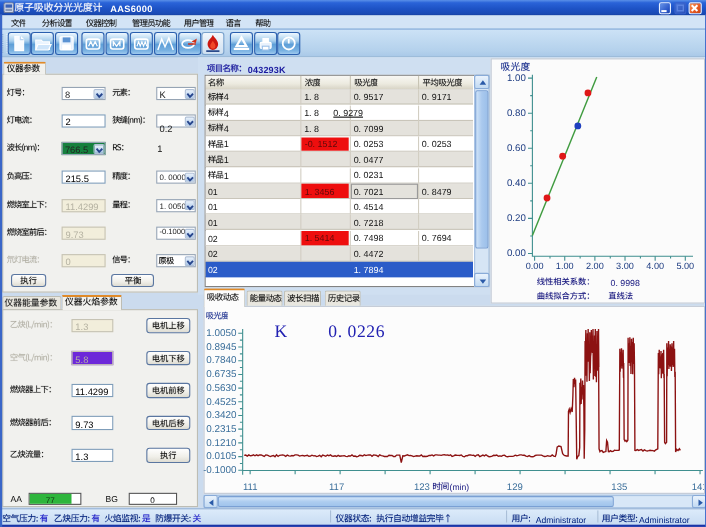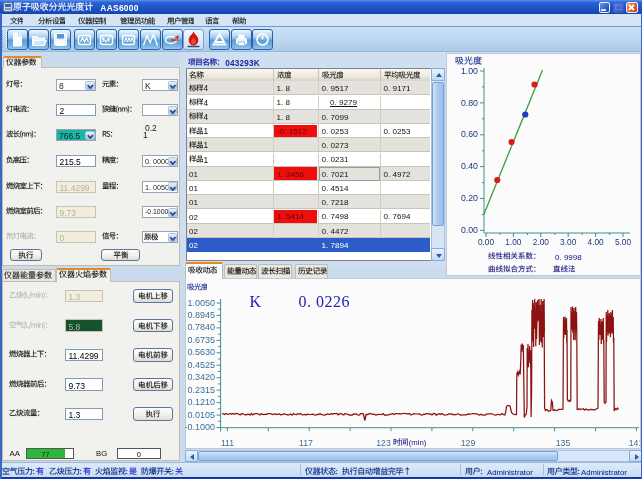--- a/index.html
+++ b/index.html
@@ -409,21 +409,21 @@
     <div style="position:absolute;left:2px;top:1.4px;font:8.5px 'Liberation Sans';color:#222;white-space:nowrap">8</div>
     <div style="position:absolute;right:0.5px;top:0.5px;width:10.0px;height:9.0px;background:linear-gradient(180deg,#e8f1fb,#c2d6ef 60%,#aac4e4);border:1px solid #aebfd6;border-radius:1.5px;box-sizing:border-box">
       <svg width="10.0" height="9" style="position:absolute;left:0;top:0.5px">
         <path d="M1.8 3.2l2.4 2.8L7.0 3.2" fill="none" stroke="#26458c" stroke-width="1.7"></path>
       </svg>
     </div>
   </div>
 <div style="position:absolute;left:56.0px;top:104.0px;width:40.0px;height:12.0px;background:#fff;border:1px solid #7f9db9;box-sizing:border-box">
     <div style="position:absolute;left:2.5px;top:1.4px;font:8.5px 'Liberation Sans';color:#000;white-space:nowrap">2</div>
   </div>
-<div style="position:absolute;left:56.0px;top:129.0px;width:40.0px;height:12.0px;background:#14b8a6;border:1px solid #96a4b4;box-sizing:border-box">
+<div style="position:absolute;left:56.0px;top:129.0px;width:40.0px;height:12.0px;background:#15803d;border:1px solid #96a4b4;box-sizing:border-box">
     <div style="position:absolute;left:2px;top:1.4px;font:8.5px 'Liberation Sans';color:#222;white-space:nowrap">766.5</div>
     <div style="position:absolute;right:0.5px;top:0.5px;width:10.0px;height:9.0px;background:linear-gradient(180deg,#e8f1fb,#c2d6ef 60%,#aac4e4);border:1px solid #aebfd6;border-radius:1.5px;box-sizing:border-box">
       <svg width="10.0" height="9" style="position:absolute;left:0;top:0.5px">
         <path d="M1.8 3.2l2.4 2.8L7.0 3.2" fill="none" stroke="#26458c" stroke-width="1.7"></path>
       </svg>
     </div>
   </div>
 <div style="position:absolute;left:56.0px;top:155.0px;width:40.0px;height:12.0px;background:#fff;border:1px solid #7f9db9;box-sizing:border-box">
     <div style="position:absolute;left:2.5px;top:1.4px;font:8.5px 'Liberation Sans';color:#000;white-space:nowrap">215.5</div>
   </div>
@@ -496,21 +496,21 @@
   </div>
 <div style="position:absolute;left:142.0px;top:79.0px;width:36.0px;height:12.0px;background:#fff;border:1px solid #96a4b4;box-sizing:border-box">
     <div style="position:absolute;left:2px;top:1.4px;font:8.5px 'Liberation Sans';color:#222;white-space:nowrap">K</div>
     <div style="position:absolute;right:0.5px;top:0.5px;width:9.0px;height:9.0px;background:linear-gradient(180deg,#e8f1fb,#c2d6ef 60%,#aac4e4);border:1px solid #aebfd6;border-radius:1.5px;box-sizing:border-box">
       <svg width="9.0" height="9" style="position:absolute;left:0;top:0.5px">
         <path d="M1.3 3.2l2.4 2.8L6.5 3.2" fill="none" stroke="#26458c" stroke-width="1.7"></path>
       </svg>
     </div>
   </div>
 <div style="position:absolute;left:142.0px;top:104.0px;width:36.0px;height:12.0px;background:#fff;border:1px solid #96a4b4;box-sizing:border-box">
-    <div style="position:absolute;left:2px;top:18px;font:8.5px 'Liberation Sans';color:#222;white-space:nowrap">0.2</div>
+    <div style="position:absolute;left:2px;top:7px;font:8.5px 'Liberation Sans';color:#222;white-space:nowrap">0.2</div>
     <div style="position:absolute;right:0.5px;top:0.5px;width:9.0px;height:9.0px;background:linear-gradient(180deg,#e8f1fb,#c2d6ef 60%,#aac4e4);border:1px solid #aebfd6;border-radius:1.5px;box-sizing:border-box">
       <svg width="9.0" height="9" style="position:absolute;left:0;top:0.5px">
         <path d="M1.3 3.2l2.4 2.8L6.5 3.2" fill="none" stroke="#26458c" stroke-width="1.7"></path>
       </svg>
     </div>
   </div>
 <div style="position:absolute;left:143.0px;top:130.2px;font:normal 8.5px 'Liberation Sans',sans-serif;color:#101010;white-space:nowrap;">1</div>
 <div style="position:absolute;left:142.0px;top:155.0px;width:36.0px;height:12.0px;background:#fff;border:1px solid #96a4b4;box-sizing:border-box">
     <div style="position:absolute;left:2px;top:1.4px;font:7.2px 'Liberation Sans';color:#222;white-space:nowrap">0. 0000</div>
     <div style="position:absolute;right:0.5px;top:0.5px;width:9.0px;height:9.0px;background:linear-gradient(180deg,#e8f1fb,#c2d6ef 60%,#aac4e4);border:1px solid #aebfd6;border-radius:1.5px;box-sizing:border-box">
@@ -639,21 +639,21 @@
         <use href="#u4c" x="2118"></use>
         <use href="#u2f" x="2588"></use>
         <use href="#u6d" x="2906"></use>
         <use href="#u69" x="3759"></use>
         <use href="#u6e" x="3961"></use>
         <use href="#u29" x="4497"></use>
         <use href="#uff1a" x="4762"></use>
       </g>
     </svg>
   </div>
-<div style="position:absolute;left:65.0px;top:319.3px;width:37.5px;height:12.5px;background:#14532d;border:1px solid #c6c3b4;box-sizing:border-box">
+<div style="position:absolute;left:65.0px;top:319.3px;width:37.5px;height:12.5px;background:#6d28d9;border:1px solid #c6c3b4;box-sizing:border-box">
     <div style="position:absolute;left:2.5px;top:1.4px;font:8.5px 'Liberation Sans';color:#b5b2a2;white-space:nowrap">5.8</div>
   </div>
 <div style="position:absolute;left:133.0px;top:318.8px;width:40.0px;height:13.5px;background:linear-gradient(180deg,#fefefe,#f0efe9 60%,#dedcd2);border:1px solid #5a76a0;border-radius:3px;box-sizing:border-box">
     <div style="position:absolute;left:50%;top:1.8px;transform:translateX(-50%)">
       <svg class="ct" width="30.0" height="8.8">
         <g transform="translate(0,6.60) scale(0.00750,-0.00750)" fill="#101010" stroke="#101010" stroke-width="13">
           <use href="#u7535" x="0"></use>
           <use href="#u673a" x="1000"></use>
           <use href="#u4e0b" x="2000"></use>
           <use href="#u79fb" x="3000"></use>
@@ -826,21 +826,21 @@
 <div style="position:absolute;left:189.0px;top:98.1px;">
     <svg class="ct" width="14.2" height="9.0">
       <g transform="translate(0,6.69) scale(0.00760,-0.00760)" fill="#111" stroke="#111" stroke-width="13">
         <use href="#u6807" x="0"></use>
         <use href="#u6837" x="934"></use>
       </g>
     </svg>
   </div>
 <div style="position:absolute;left:203.5px;top:97.5px;font:normal 8.3px 'Liberation Sans',sans-serif;color:#111;white-space:nowrap;">4</div>
 <div style="position:absolute;left:276.5px;top:98.3px;font:normal 8.1px 'Liberation Sans',sans-serif;color:#111;white-space:nowrap;">1. 8</div>
-<div style="position:absolute;left:330px;top:98.3px;font:normal 8.1px 'Liberation Sans',sans-serif;color:#111;white-space:nowrap;text-decoration:underline;">0. 9279</div>
+<div style="position:absolute;left:303px;top:98.3px;font:normal 8.1px 'Liberation Sans',sans-serif;color:#111;white-space:nowrap;text-decoration:underline;">0. 9279</div>
 <div style="position:absolute;left:186.5px;top:109.8px;width:243.0px;height:14.2px;background:#e4e2dc;border-bottom:1px solid #c9c5ba;box-sizing:border-box;"></div>
 <div style="position:absolute;left:272.5px;top:109.8px;width:1.0px;height:14.2px;background:#d2cec2;"></div>
 <div style="position:absolute;left:317.5px;top:109.8px;width:1.0px;height:14.2px;background:#d2cec2;"></div>
 <div style="position:absolute;left:379.5px;top:109.8px;width:1.0px;height:14.2px;background:#d2cec2;"></div>
 <div style="position:absolute;left:189.0px;top:112.4px;">
     <svg class="ct" width="14.2" height="9.0">
       <g transform="translate(0,6.69) scale(0.00760,-0.00760)" fill="#111" stroke="#111" stroke-width="13">
         <use href="#u6807" x="0"></use>
         <use href="#u6837" x="934"></use>
       </g>
@@ -872,21 +872,21 @@
 <div style="position:absolute;left:379.5px;top:138.3px;width:1.0px;height:14.2px;background:#d2cec2;"></div>
 <div style="position:absolute;left:189.0px;top:140.9px;">
     <svg class="ct" width="14.2" height="9.0">
       <g transform="translate(0,6.69) scale(0.00760,-0.00760)" fill="#111" stroke="#111" stroke-width="13">
         <use href="#u6837" x="0"></use>
         <use href="#u54c1" x="934"></use>
       </g>
     </svg>
   </div>
 <div style="position:absolute;left:203.5px;top:140.3px;font:normal 8.3px 'Liberation Sans',sans-serif;color:#111;white-space:nowrap;">1</div>
-<div style="position:absolute;left:321.5px;top:141.1px;font:normal 8.1px 'Liberation Sans',sans-serif;color:#111;white-space:nowrap;">0. 0273</div>
+<div style="position:absolute;left:321.5px;top:141.1px;font:normal 8.1px 'Liberation Sans',sans-serif;color:#111;white-space:nowrap;">0. 0477</div>
 <div style="position:absolute;left:186.5px;top:152.6px;width:243.0px;height:14.2px;background:#ffffff;border-bottom:1px solid #c9c5ba;box-sizing:border-box;"></div>
 <div style="position:absolute;left:272.5px;top:152.6px;width:1.0px;height:14.2px;background:#d2cec2;"></div>
 <div style="position:absolute;left:317.5px;top:152.6px;width:1.0px;height:14.2px;background:#d2cec2;"></div>
 <div style="position:absolute;left:379.5px;top:152.6px;width:1.0px;height:14.2px;background:#d2cec2;"></div>
 <div style="position:absolute;left:189.0px;top:155.2px;">
     <svg class="ct" width="14.2" height="9.0">
       <g transform="translate(0,6.69) scale(0.00760,-0.00760)" fill="#111" stroke="#111" stroke-width="13">
         <use href="#u6837" x="0"></use>
         <use href="#u54c1" x="934"></use>
       </g>
@@ -895,21 +895,21 @@
 <div style="position:absolute;left:203.5px;top:154.6px;font:normal 8.3px 'Liberation Sans',sans-serif;color:#111;white-space:nowrap;">1</div>
 <div style="position:absolute;left:321.5px;top:155.4px;font:normal 8.1px 'Liberation Sans',sans-serif;color:#111;white-space:nowrap;">0. 0231</div>
 <div style="position:absolute;left:186.5px;top:166.8px;width:243.0px;height:14.2px;background:#e4e2dc;border-bottom:1px solid #c9c5ba;box-sizing:border-box;"></div>
 <div style="position:absolute;left:272.5px;top:166.8px;width:1.0px;height:14.2px;background:#d2cec2;"></div>
 <div style="position:absolute;left:317.5px;top:166.8px;width:1.0px;height:14.2px;background:#d2cec2;"></div>
 <div style="position:absolute;left:379.5px;top:166.8px;width:1.0px;height:14.2px;background:#d2cec2;"></div>
 <div style="position:absolute;left:189.0px;top:169.8px;font:normal 8.0px 'Liberation Sans',sans-serif;color:#111;white-space:nowrap;">01</div>
 <div style="position:absolute;left:273.5px;top:167.3px;width:43.5px;height:12.8px;background:#ee0e0e;"></div>
 <div style="position:absolute;left:277.0px;top:169.6px;font:normal 8.1px 'Liberation Sans',sans-serif;color:#600a0a;white-space:nowrap;">1. 3456</div>
 <div style="position:absolute;left:321.5px;top:169.6px;font:normal 8.1px 'Liberation Sans',sans-serif;color:#111;white-space:nowrap;">0. 7021</div>
-<div style="position:absolute;left:383.5px;top:169.6px;font:normal 8.1px 'Liberation Sans',sans-serif;color:#111;white-space:nowrap;">0. 4972</div>
+<div style="position:absolute;left:383.5px;top:169.6px;font:normal 8.1px 'Liberation Sans',sans-serif;color:#111;white-space:nowrap;">0. 8479</div>
 <div style="position:absolute;left:186.5px;top:181.1px;width:243.0px;height:14.2px;background:#ffffff;border-bottom:1px solid #c9c5ba;box-sizing:border-box;"></div>
 <div style="position:absolute;left:272.5px;top:181.1px;width:1.0px;height:14.2px;background:#d2cec2;"></div>
 <div style="position:absolute;left:317.5px;top:181.1px;width:1.0px;height:14.2px;background:#d2cec2;"></div>
 <div style="position:absolute;left:379.5px;top:181.1px;width:1.0px;height:14.2px;background:#d2cec2;"></div>
 <div style="position:absolute;left:189.0px;top:184.1px;font:normal 8.0px 'Liberation Sans',sans-serif;color:#111;white-space:nowrap;">01</div>
 <div style="position:absolute;left:321.5px;top:183.9px;font:normal 8.1px 'Liberation Sans',sans-serif;color:#111;white-space:nowrap;">0. 4514</div>
 <div style="position:absolute;left:186.5px;top:195.3px;width:243.0px;height:14.2px;background:#e4e2dc;border-bottom:1px solid #c9c5ba;box-sizing:border-box;"></div>
 <div style="position:absolute;left:272.5px;top:195.3px;width:1.0px;height:14.2px;background:#d2cec2;"></div>
 <div style="position:absolute;left:317.5px;top:195.3px;width:1.0px;height:14.2px;background:#d2cec2;"></div>
 <div style="position:absolute;left:379.5px;top:195.3px;width:1.0px;height:14.2px;background:#d2cec2;"></div>

